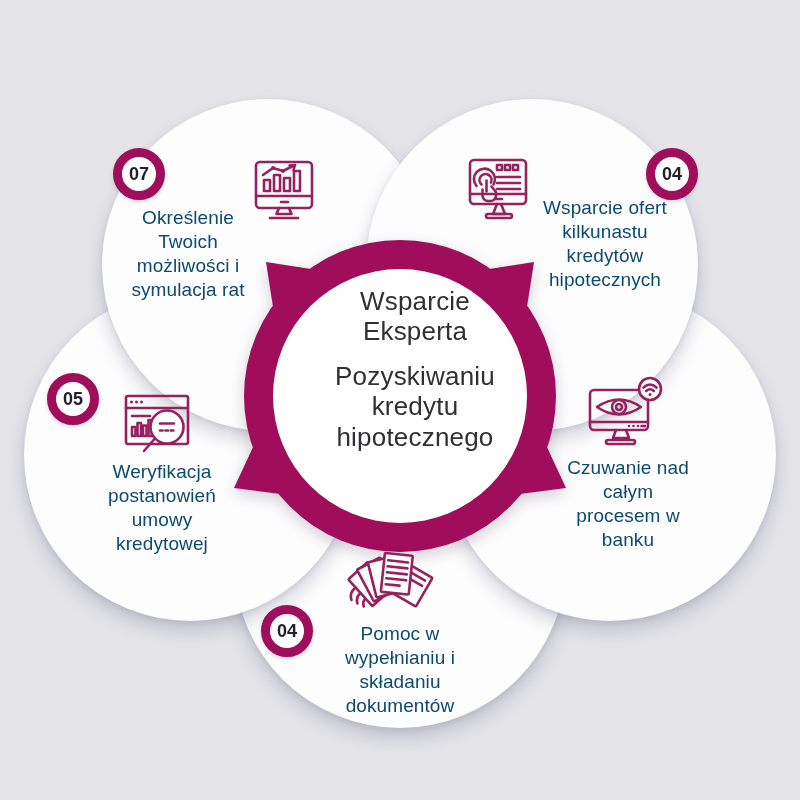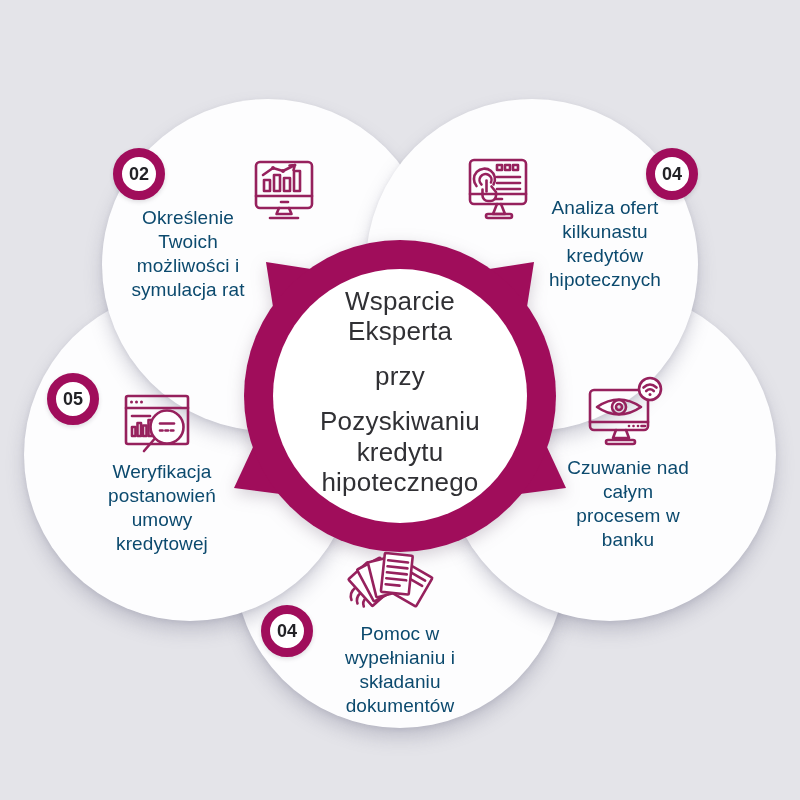--- a/index.html
+++ b/index.html
@@ -26,21 +26,21 @@
   .petal.p1{left:102px;top:99px; z-index:3;}
   .petal.p2{left:366px;top:99px; z-index:3;}
 
   .center-badge{
     position:absolute;left:190px;top:186px;z-index:4;
     filter:drop-shadow(0 5px 8px rgba(90,70,95,.25));
   }
   .center-badge .ink{fill:var(--accent);}
 
   .center-text{
-    position:absolute;left:300px;top:286px;width:200px;z-index:5;
+    position:absolute;left:315px;top:286px;width:200px;z-index:5;
     text-align:center;color:var(--txt);font-size:26px;line-height:1.16;
     letter-spacing:.2px;
   }
   .center-text p{margin:0 0 15px 0;}
   .center-text p:last-child{margin:8px;}
 
   .num{
     position:absolute;width:52px;height:52px;border-radius:50%;
     background:#fff;border:9px solid var(--accent);box-sizing:border-box;
     display:flex;align-items:center;justify-content:center;
@@ -89,26 +89,25 @@
     <polygon class="ink" points="344,76 332,153 267,88"></polygon>
     <polygon class="ink" points="76,76 153,88 88,153"></polygon>
     <polygon class="ink" points="44,302 77,231 121,312"></polygon>
     <polygon class="ink" points="376,302 343,231 299,312"></polygon>
     <circle class="ink" cx="210" cy="210" r="156"></circle>
     <circle cx="210" cy="210" r="127" fill="#ffffff"></circle>
   </svg>
 
   <div class="center-text">
     <p>Wsparcie Eksperta</p>
-    <p>przy</p>
     <p>Pozyskiwaniu kredytu hipotecznego</p>
   </div>
 
   <div class="num n1">
-      <span>02</span>
+      <span>07</span>
     </div>
   <div class="num n2">
       <span>04</span>
     </div>
   <div class="num n4">
       <span>04</span>
     </div>
   <div class="num n5">
       <span>05</span>
     </div>
@@ -217,21 +216,21 @@
       <circle class="st wh" cx="47" cy="41" r="16.5" stroke-width="3.2"></circle>
       <line class="st" x1="40" y1="37.5" x2="54" y2="37.5" stroke-width="2.6"></line>
       <line class="st" x1="40" y1="44.5" x2="54" y2="44.5" stroke-width="2.6" stroke-dasharray="2.6 2.8"></line>
     </svg>
   </div>
 
   <div class="caption c1">Określenie
 Twoich
 możliwości i
 symulacja rat</div>
-  <div class="caption c2">Analiza ofert
+  <div class="caption c2">Wsparcie ofert
 kilkunastu
 kredytów
 hipotecznych</div>
   <div class="caption c3">Czuwanie nad
 całym
 procesem w
 banku</div>
   <div class="caption c4">Pomoc w
 wypełnianiu i
 składaniu

